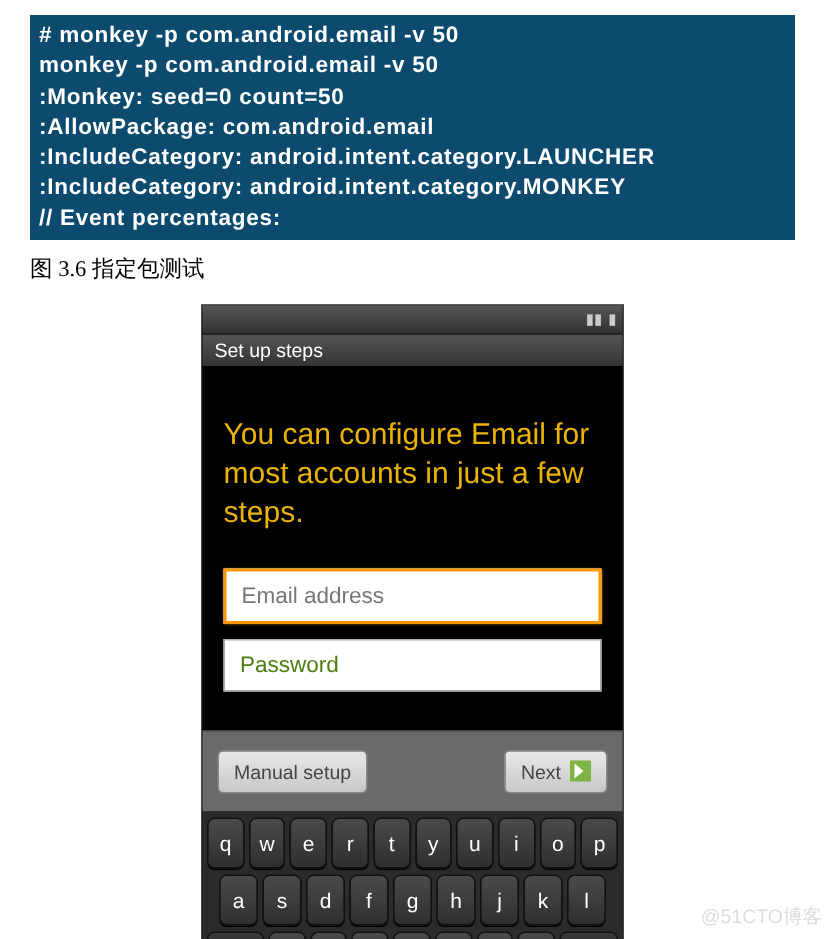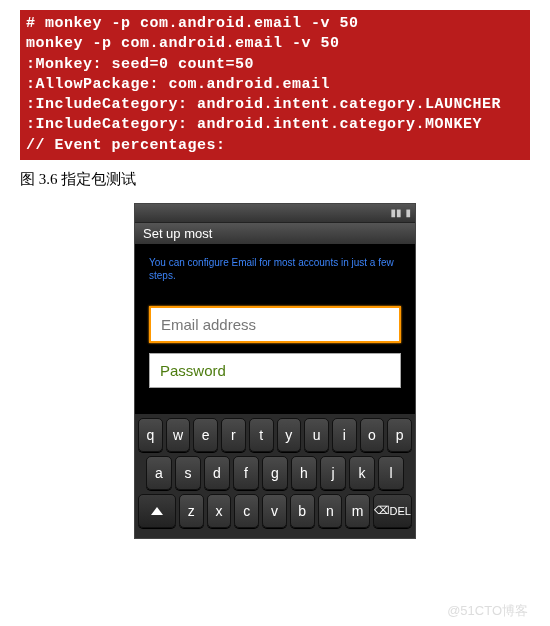--- a/index.html
+++ b/index.html
@@ -3,23 +3,23 @@
 <meta charset="utf-8">
 <style>
   body {
     margin: 0;
     padding: 10px 20px;
     font-family: Arial, sans-serif;
     background: #fff;
     width: 510px;
   }
   .terminal {
-    background: #b91c1c;
+    background: #0c4a6e;
     color: #fff;
-    font-family: Liberation Mono, monospace;
+    font-family: Liberation Sans, sans-serif;
     font-size: 15px;
     font-weight: bold;
     padding: 4px 6px;
     line-height: 1.35;
     white-space: pre;
     letter-spacing: 0.5px;
     overflow: hidden;
   }
   .caption {
     text-align: left;
@@ -52,24 +52,25 @@
     color:#fff;
     font-size:13px;
     padding:3px 8px;
     border-top:1px solid #222;
   }
   .content {
     background:#000;
     padding:12px 14px 16px 14px;
   }
   .instruct {
-    color:#3b82f6;
-    font-size:10px;
+    color:#eab308;
+    font-size:20px;
     line-height:1.3;
     margin-bottom:14px;
+    margin-top:21px;
   }
   .input {
     background:#fff;
     color:#4d7c0f;
     font-size:15px;
     padding:8px 10px;
     margin-bottom:10px;
     border:1px solid #aaa;
   }
   .input.active {
@@ -131,21 +132,21 @@
   .key.space { width:48px; }
   .key.dark { background:linear-gradient(#3a3a3a,#222);}
   .shift-ic::before{
     content:"";display:block;width:0;height:0;
     border-left:6px solid transparent;border-right:6px solid transparent;border-bottom:8px solid #fff;
   }
   .del-ic {
     font-size:10px;
   }
   .watermark{
-    position:fixed;right:22px;bottom:6px;color:#ddd;font-size:13px;font-family:Arial;
+    position:fixed;right:2px;bottom:6px;color:#ddd;font-size:13px;font-family:Arial;
   }
 </style>
 </head>
 <body>
 
 <div class="terminal"># monkey -p com.android.email -v 50
 monkey -p com.android.email -v 50
 :Monkey: seed=0 count=50
 :AllowPackage: com.android.email
 :IncludeCategory: android.intent.category.LAUNCHER
@@ -153,25 +154,34 @@
 // Event percentages:</div>
 
 <div class="caption">图 3.6 指定包测试</div>
 
 <div class="phone-wrap">
   <div class="phone">
     <div class="statusbar">
       <span>▮▮</span>
       <span>▮</span>
     </div>
-    <div class="titlebar">Set up most</div>
+    <div class="titlebar">Set up steps</div>
     <div class="content">
       <div class="instruct">You can configure Email for most accounts in just a few steps.</div>
       <div class="input active">Email address</div>
       <div class="input">Password</div>
+    </div>
+    <div class="buttonbar">
+      <div class="btn">
+          <span>Manual setup</span>
+        </div>
+      <div class="btn">
+          <span>Next</span>
+          <span class="next-ic"></span>
+        </div>
     </div>
     <div class="keyboard">
       <div class="krow">
         <div class="key">q</div>
         <div class="key">w</div>
         <div class="key">e</div>
         <div class="key">r</div>
         <div class="key">t</div>
         <div class="key">y</div>
         <div class="key">u</div>

